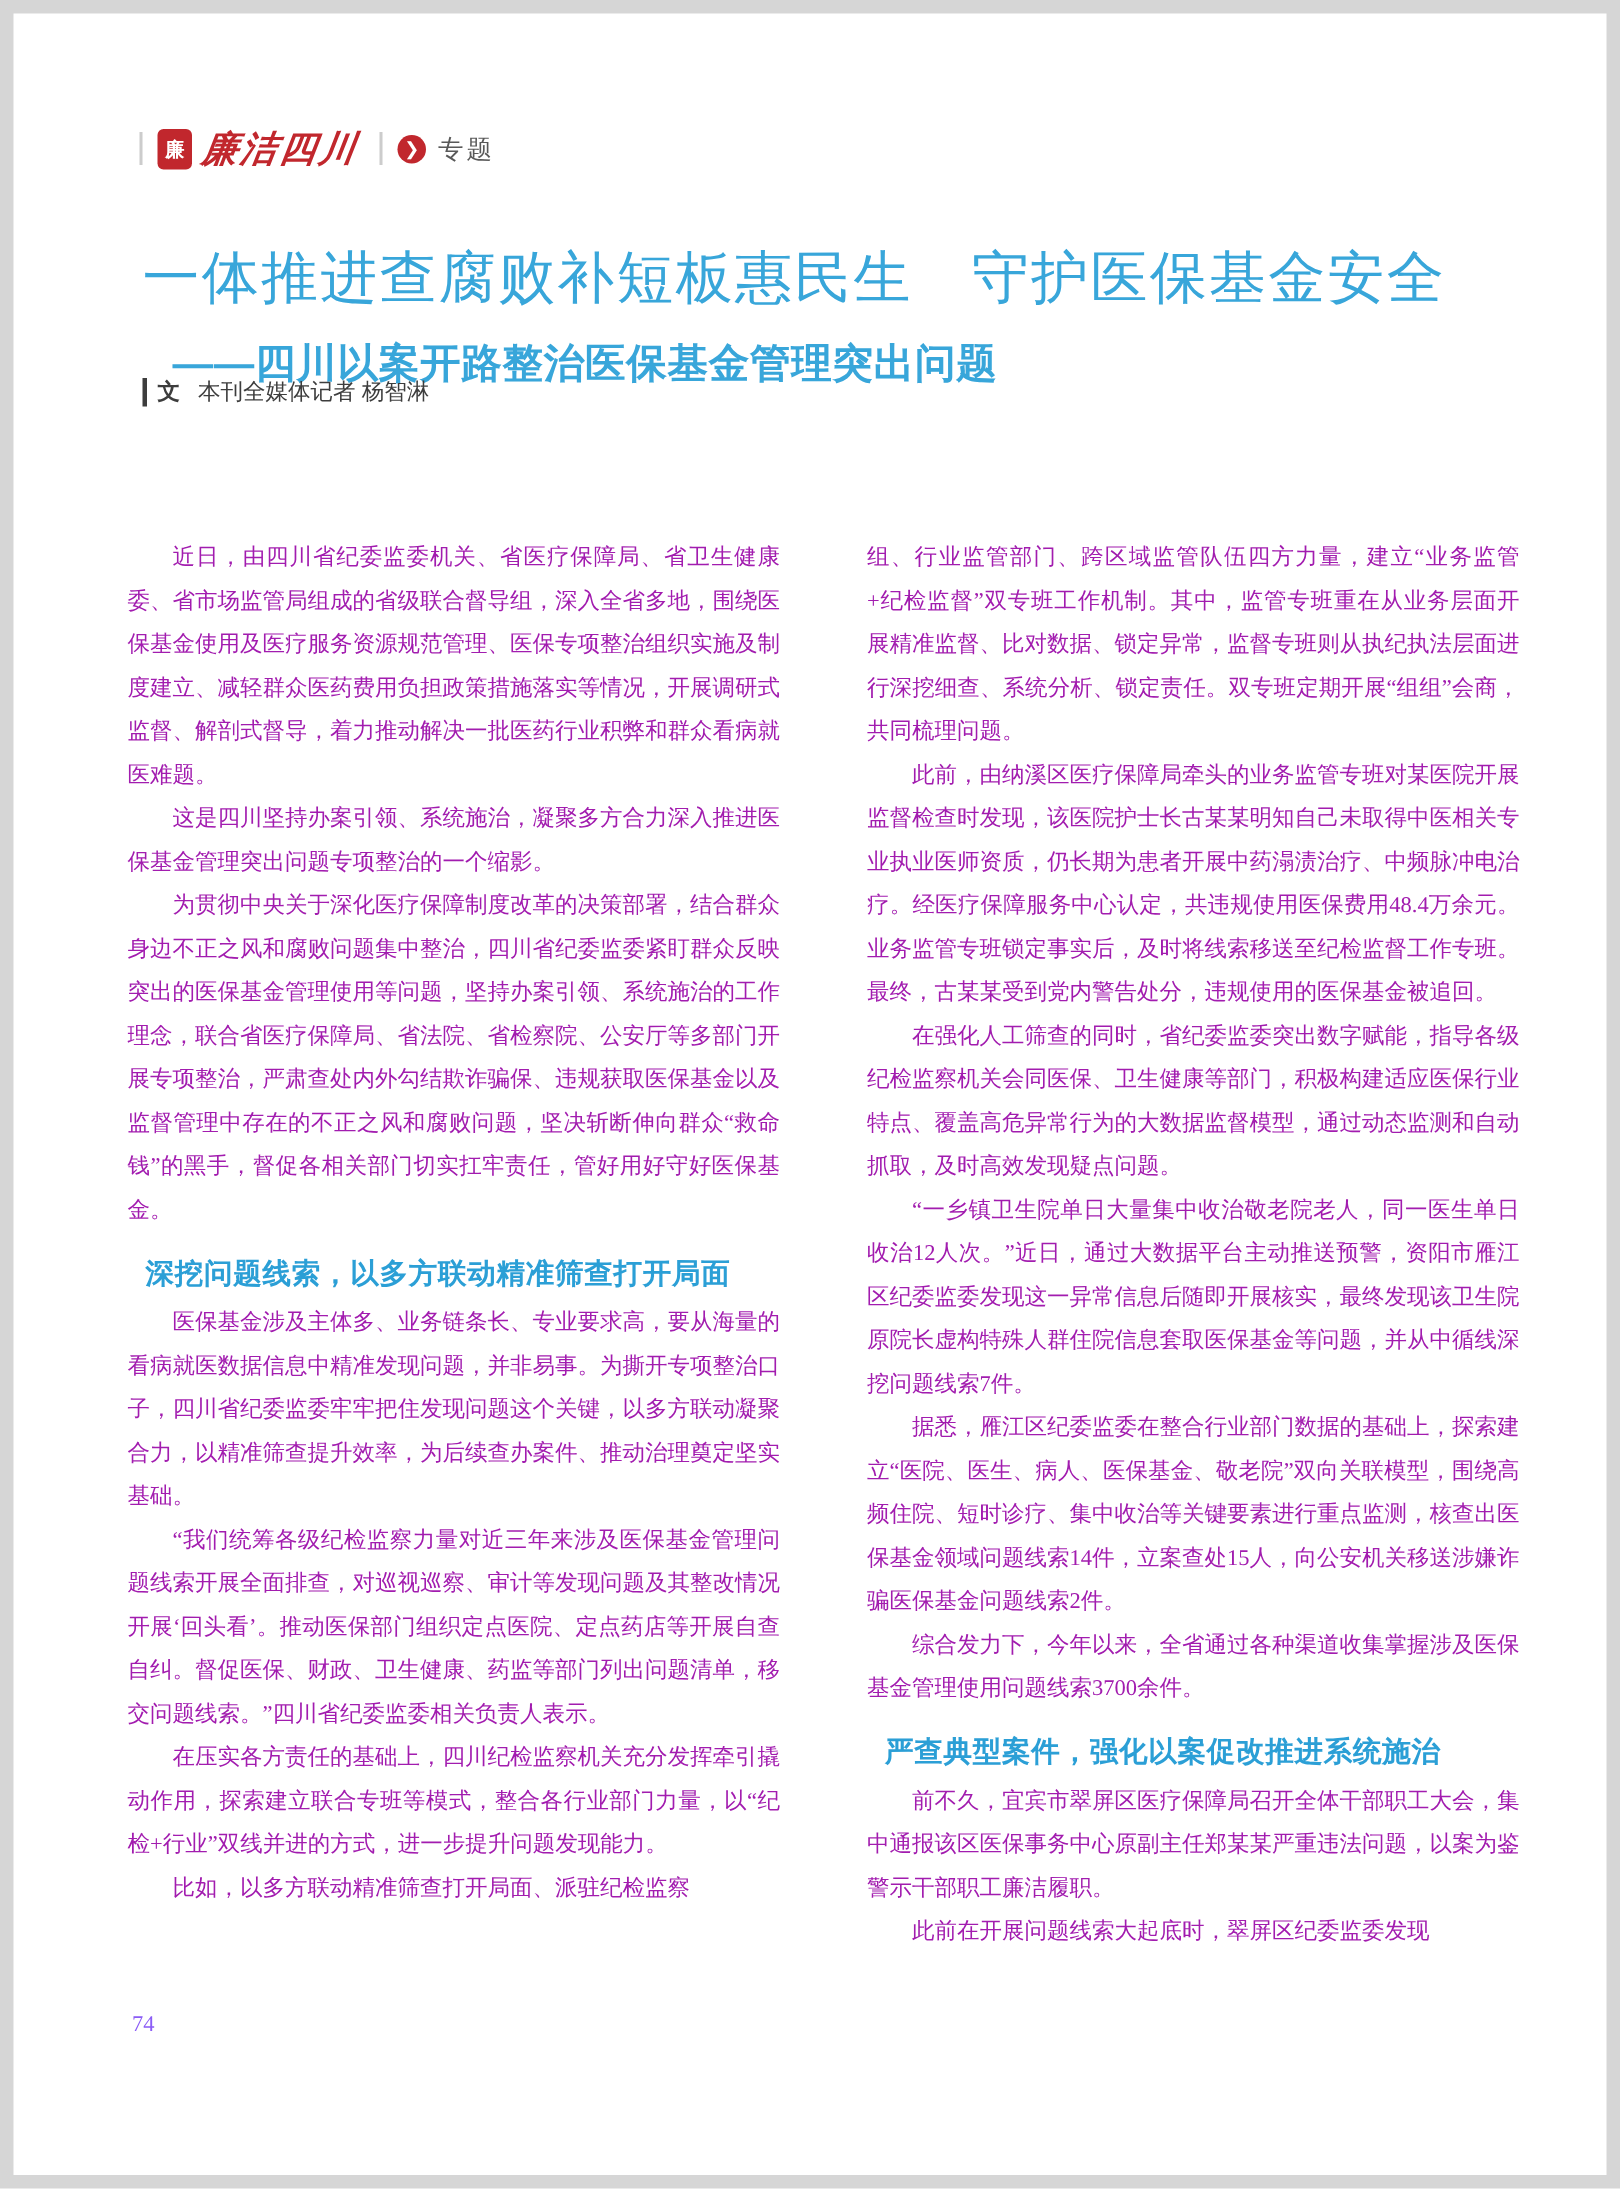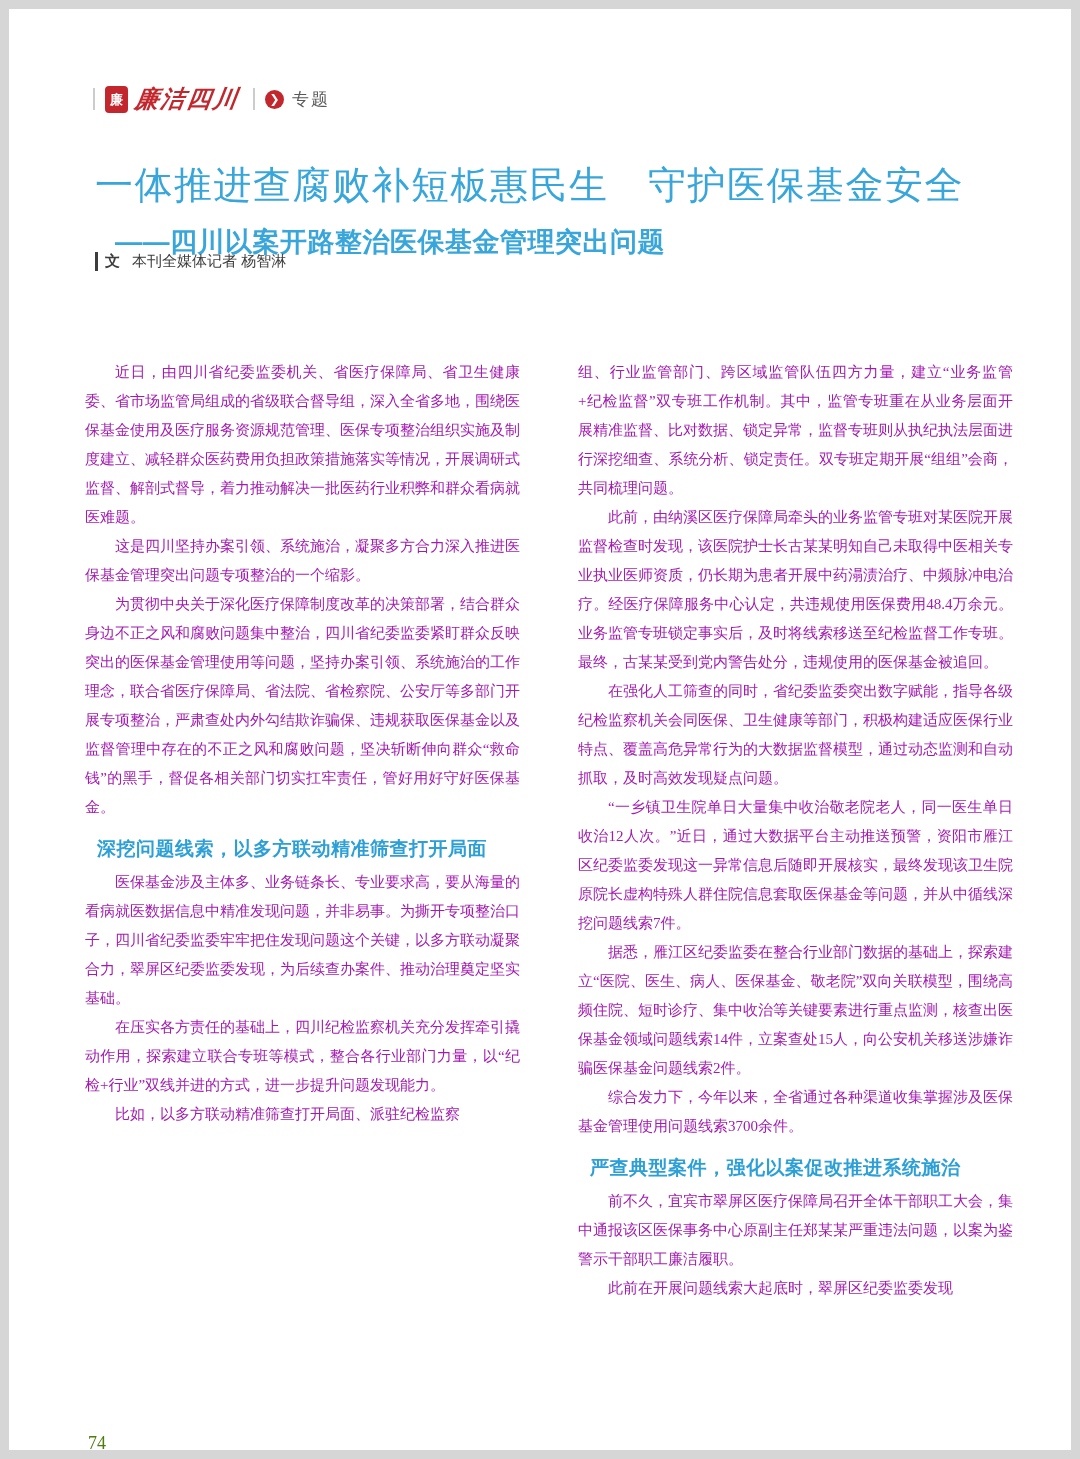--- a/index.html
+++ b/index.html
@@ -33,21 +33,21 @@
 
   
   .columns { position:absolute; left:76px; top:349px; width:928px; display:flex; gap:58px; }
   .col { width:435px; }
   .para { font-family:"Liberation Serif","DejaVu Serif",serif; font-size:15px; line-height:29px;
           color:#a21caf; text-align:justify; text-indent:2em; }
   .para.no-indent { text-indent:0; }
   .sec-heading { font-size:19px; font-weight:700; color:#2b9fd6; margin:14px 12px 6px;
                  letter-spacing:0.5px; font-family:"Liberation Sans","DejaVu Sans",sans-serif; }
 
-  .footer-page { position:absolute; left:79px; top:1424px; font-size:18px; color:#4d7c0f;
+  .footer-page { position:absolute; left:79px; top:1333px; font-size:15px; color:#8b5cf6;
                  font-family:"Liberation Serif","DejaVu Serif",serif; }
 </style>
 </head>
 <body>
 
 <div class="page">
 
   <div class="masthead">
     <div class="vbar"></div>
     <div class="seal">
@@ -68,21 +68,22 @@
     <span class="mark">文</span>
     <span>本刊全媒体记者 杨智淋</span>
   </div>
 
   <div class="columns">
     <div class="col">
         <p class="para">近日，由四川省纪委监委机关、省医疗保障局、省卫生健康委、省市场监管局组成的省级联合督导组，深入全省多地，围绕医保基金使用及医疗服务资源规范管理、医保专项整治组织实施及制度建立、减轻群众医药费用负担政策措施落实等情况，开展调研式监督、解剖式督导，着力推动解决一批医药行业积弊和群众看病就医难题。</p>
         <p class="para">这是四川坚持办案引领、系统施治，凝聚多方合力深入推进医保基金管理突出问题专项整治的一个缩影。</p>
         <p class="para">为贯彻中央关于深化医疗保障制度改革的决策部署，结合群众身边不正之风和腐败问题集中整治，四川省纪委监委紧盯群众反映突出的医保基金管理使用等问题，坚持办案引领、系统施治的工作理念，联合省医疗保障局、省法院、省检察院、公安厅等多部门开展专项整治，严肃查处内外勾结欺诈骗保、违规获取医保基金以及监督管理中存在的不正之风和腐败问题，坚决斩断伸向群众“救命钱”的黑手，督促各相关部门切实扛牢责任，管好用好守好医保基金。</p>
         <h3 class="sec-heading">深挖问题线索，以多方联动精准筛查打开局面</h3>
-        <p class="para">医保基金涉及主体多、业务链条长、专业要求高，要从海量的看病就医数据信息中精准发现问题，并非易事。为撕开专项整治口子，四川省纪委监委牢牢把住发现问题这个关键，以多方联动凝聚合力，翠屏区纪委监委发现，为后续查办案件、推动治理奠定坚实基础。</p>
+        <p class="para">医保基金涉及主体多、业务链条长、专业要求高，要从海量的看病就医数据信息中精准发现问题，并非易事。为撕开专项整治口子，四川省纪委监委牢牢把住发现问题这个关键，以多方联动凝聚合力，以精准筛查提升效率，为后续查办案件、推动治理奠定坚实基础。</p>
+        <p class="para">“我们统筹各级纪检监察力量对近三年来涉及医保基金管理问题线索开展全面排查，对巡视巡察、审计等发现问题及其整改情况开展‘回头看’。推动医保部门组织定点医院、定点药店等开展自查自纠。督促医保、财政、卫生健康、药监等部门列出问题清单，移交问题线索。”四川省纪委监委相关负责人表示。</p>
         <p class="para">在压实各方责任的基础上，四川纪检监察机关充分发挥牵引撬动作用，探索建立联合专班等模式，整合各行业部门力量，以“纪检+行业”双线并进的方式，进一步提升问题发现能力。</p>
         <p class="para">比如，以多方联动精准筛查打开局面、派驻纪检监察</p>
       </div>
     <div class="col">
         <p class="para no-indent">组、行业监管部门、跨区域监管队伍四方力量，建立“业务监管+纪检监督”双专班工作机制。其中，监管专班重在从业务层面开展精准监督、比对数据、锁定异常，监督专班则从执纪执法层面进行深挖细查、系统分析、锁定责任。双专班定期开展“组组”会商，共同梳理问题。</p>
         <p class="para">此前，由纳溪区医疗保障局牵头的业务监管专班对某医院开展监督检查时发现，该医院护士长古某某明知自己未取得中医相关专业执业医师资质，仍长期为患者开展中药溻渍治疗、中频脉冲电治疗。经医疗保障服务中心认定，共违规使用医保费用48.4万余元。业务监管专班锁定事实后，及时将线索移送至纪检监督工作专班。最终，古某某受到党内警告处分，违规使用的医保基金被追回。</p>
         <p class="para">在强化人工筛查的同时，省纪委监委突出数字赋能，指导各级纪检监察机关会同医保、卫生健康等部门，积极构建适应医保行业特点、覆盖高危异常行为的大数据监督模型，通过动态监测和自动抓取，及时高效发现疑点问题。</p>
         <p class="para">“一乡镇卫生院单日大量集中收治敬老院老人，同一医生单日收治12人次。”近日，通过大数据平台主动推送预警，资阳市雁江区纪委监委发现这一异常信息后随即开展核实，最终发现该卫生院原院长虚构特殊人群住院信息套取医保基金等问题，并从中循线深挖问题线索7件。</p>
         <p class="para">据悉，雁江区纪委监委在整合行业部门数据的基础上，探索建立“医院、医生、病人、医保基金、敬老院”双向关联模型，围绕高频住院、短时诊疗、集中收治等关键要素进行重点监测，核查出医保基金领域问题线索14件，立案查处15人，向公安机关移送涉嫌诈骗医保基金问题线索2件。</p>
         <p class="para">综合发力下，今年以来，全省通过各种渠道收集掌握涉及医保基金管理使用问题线索3700余件。</p>

